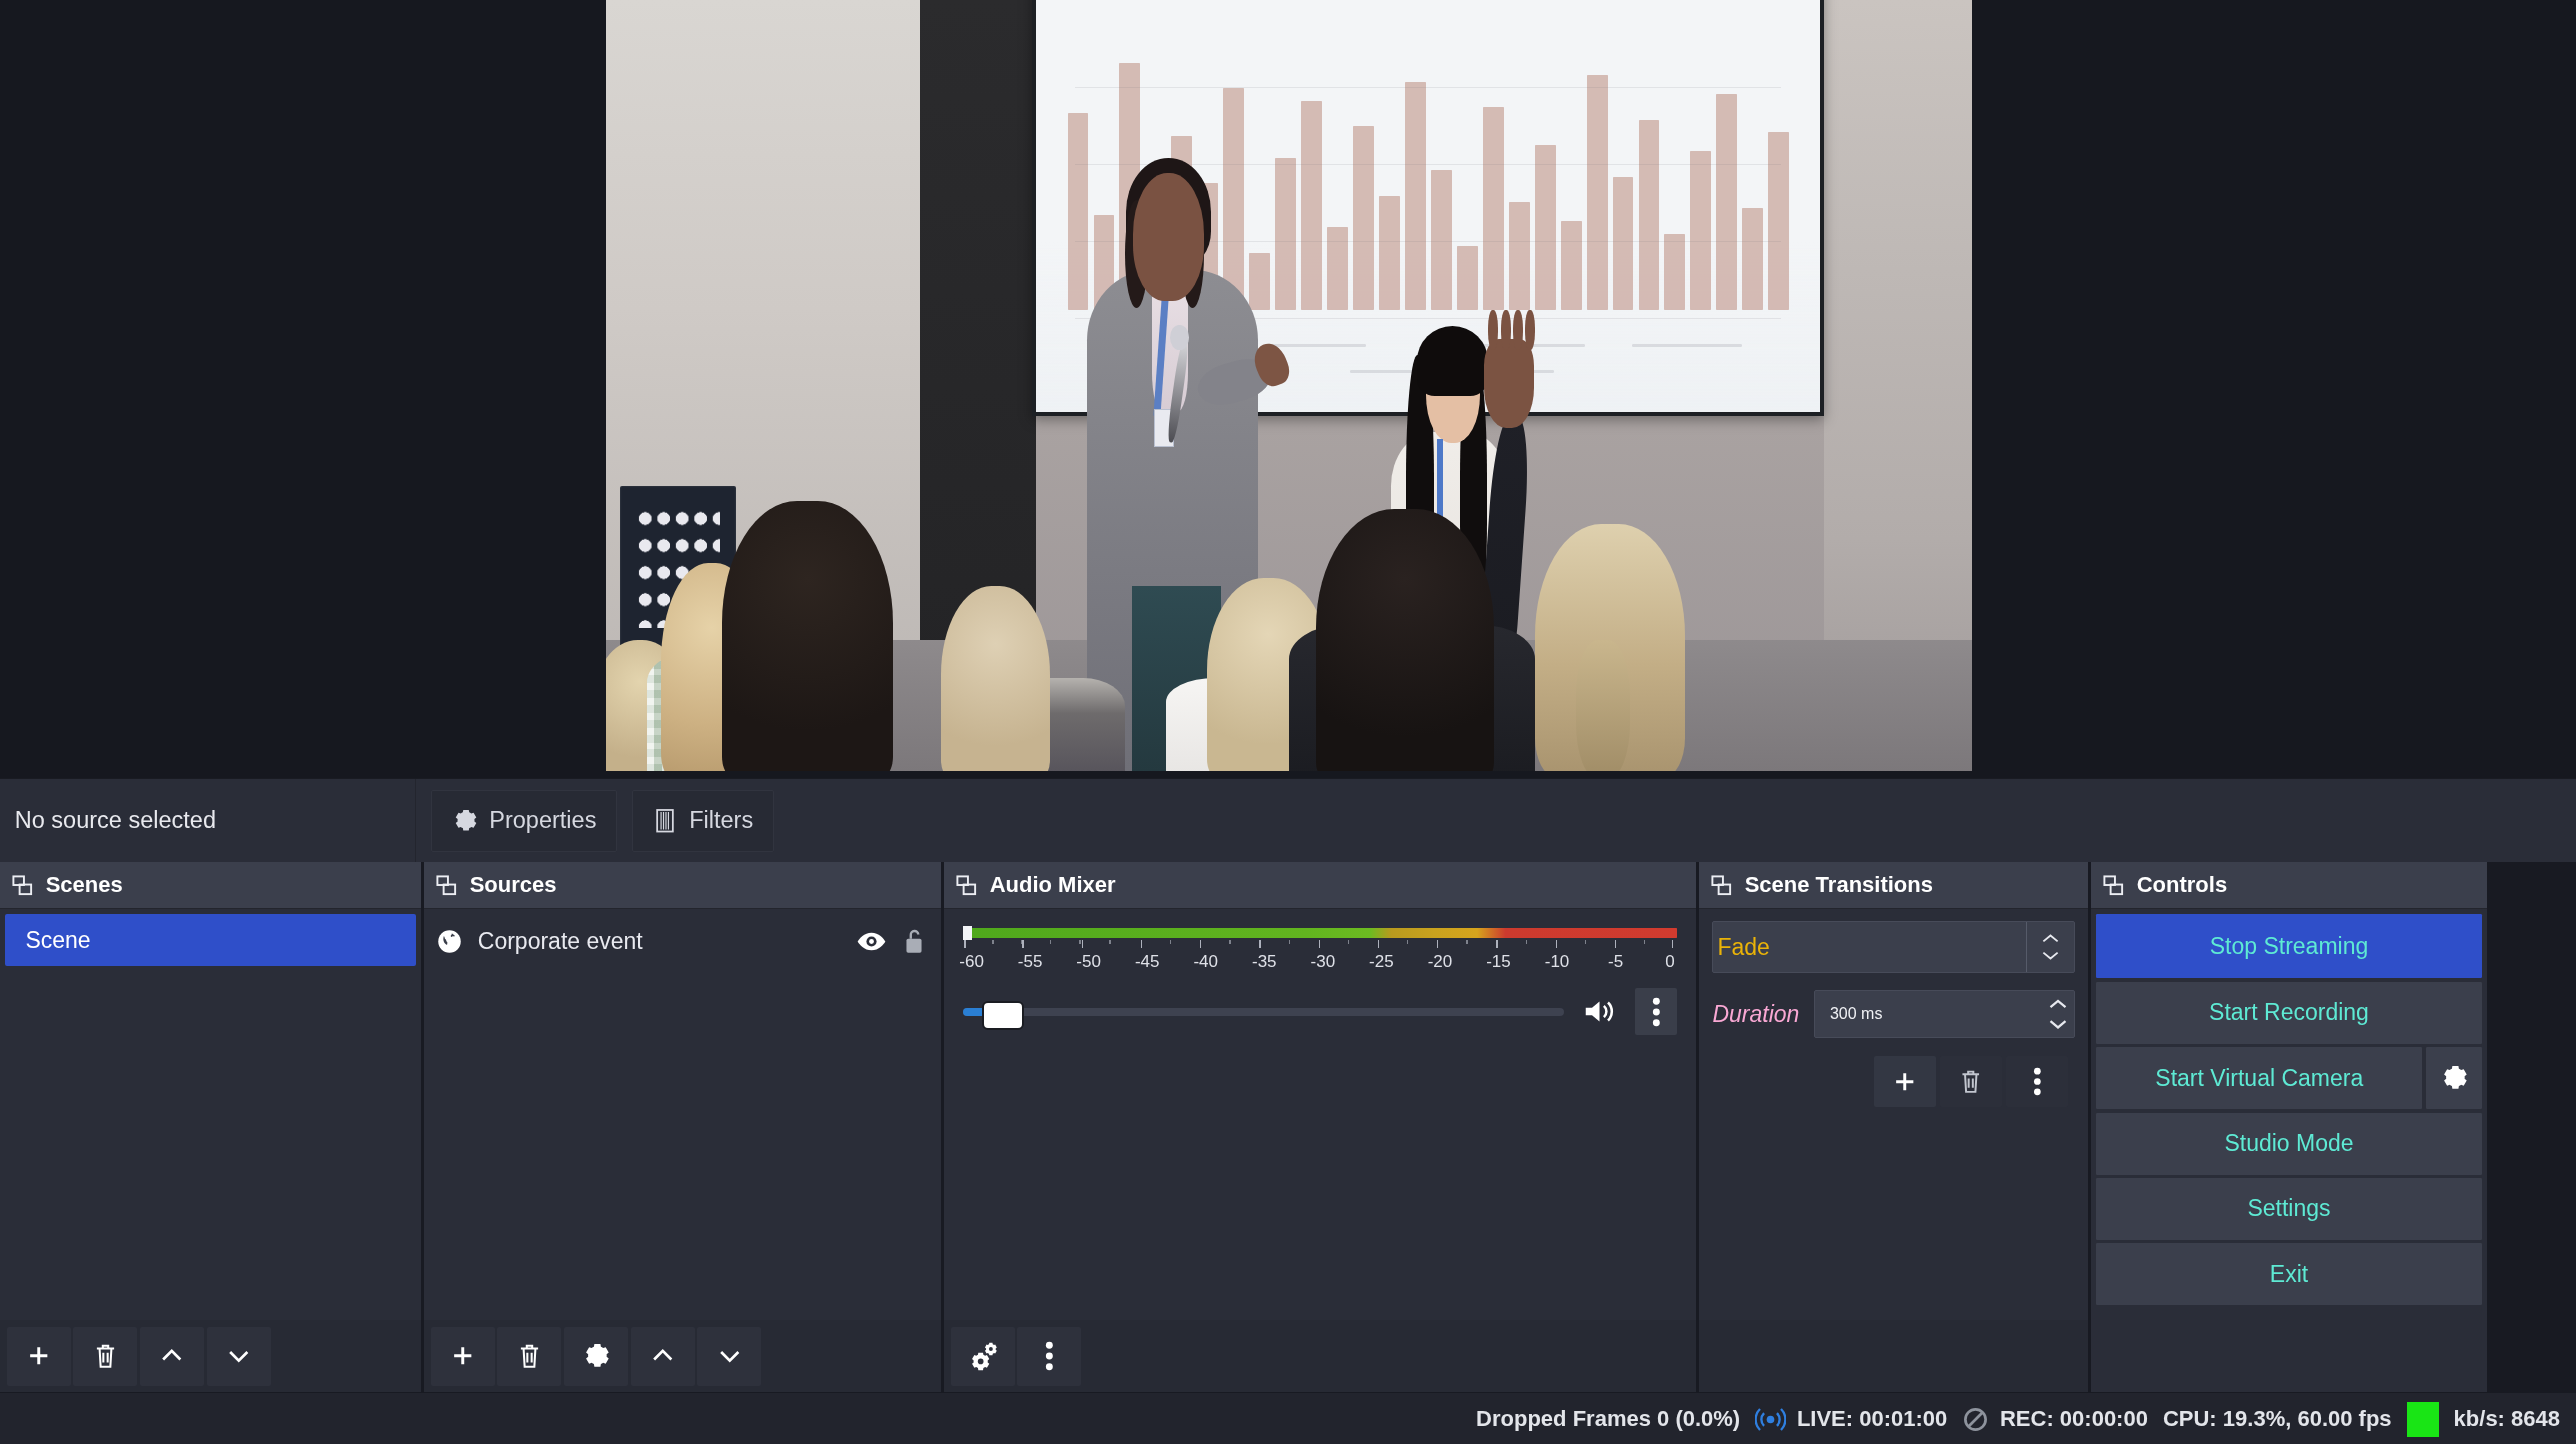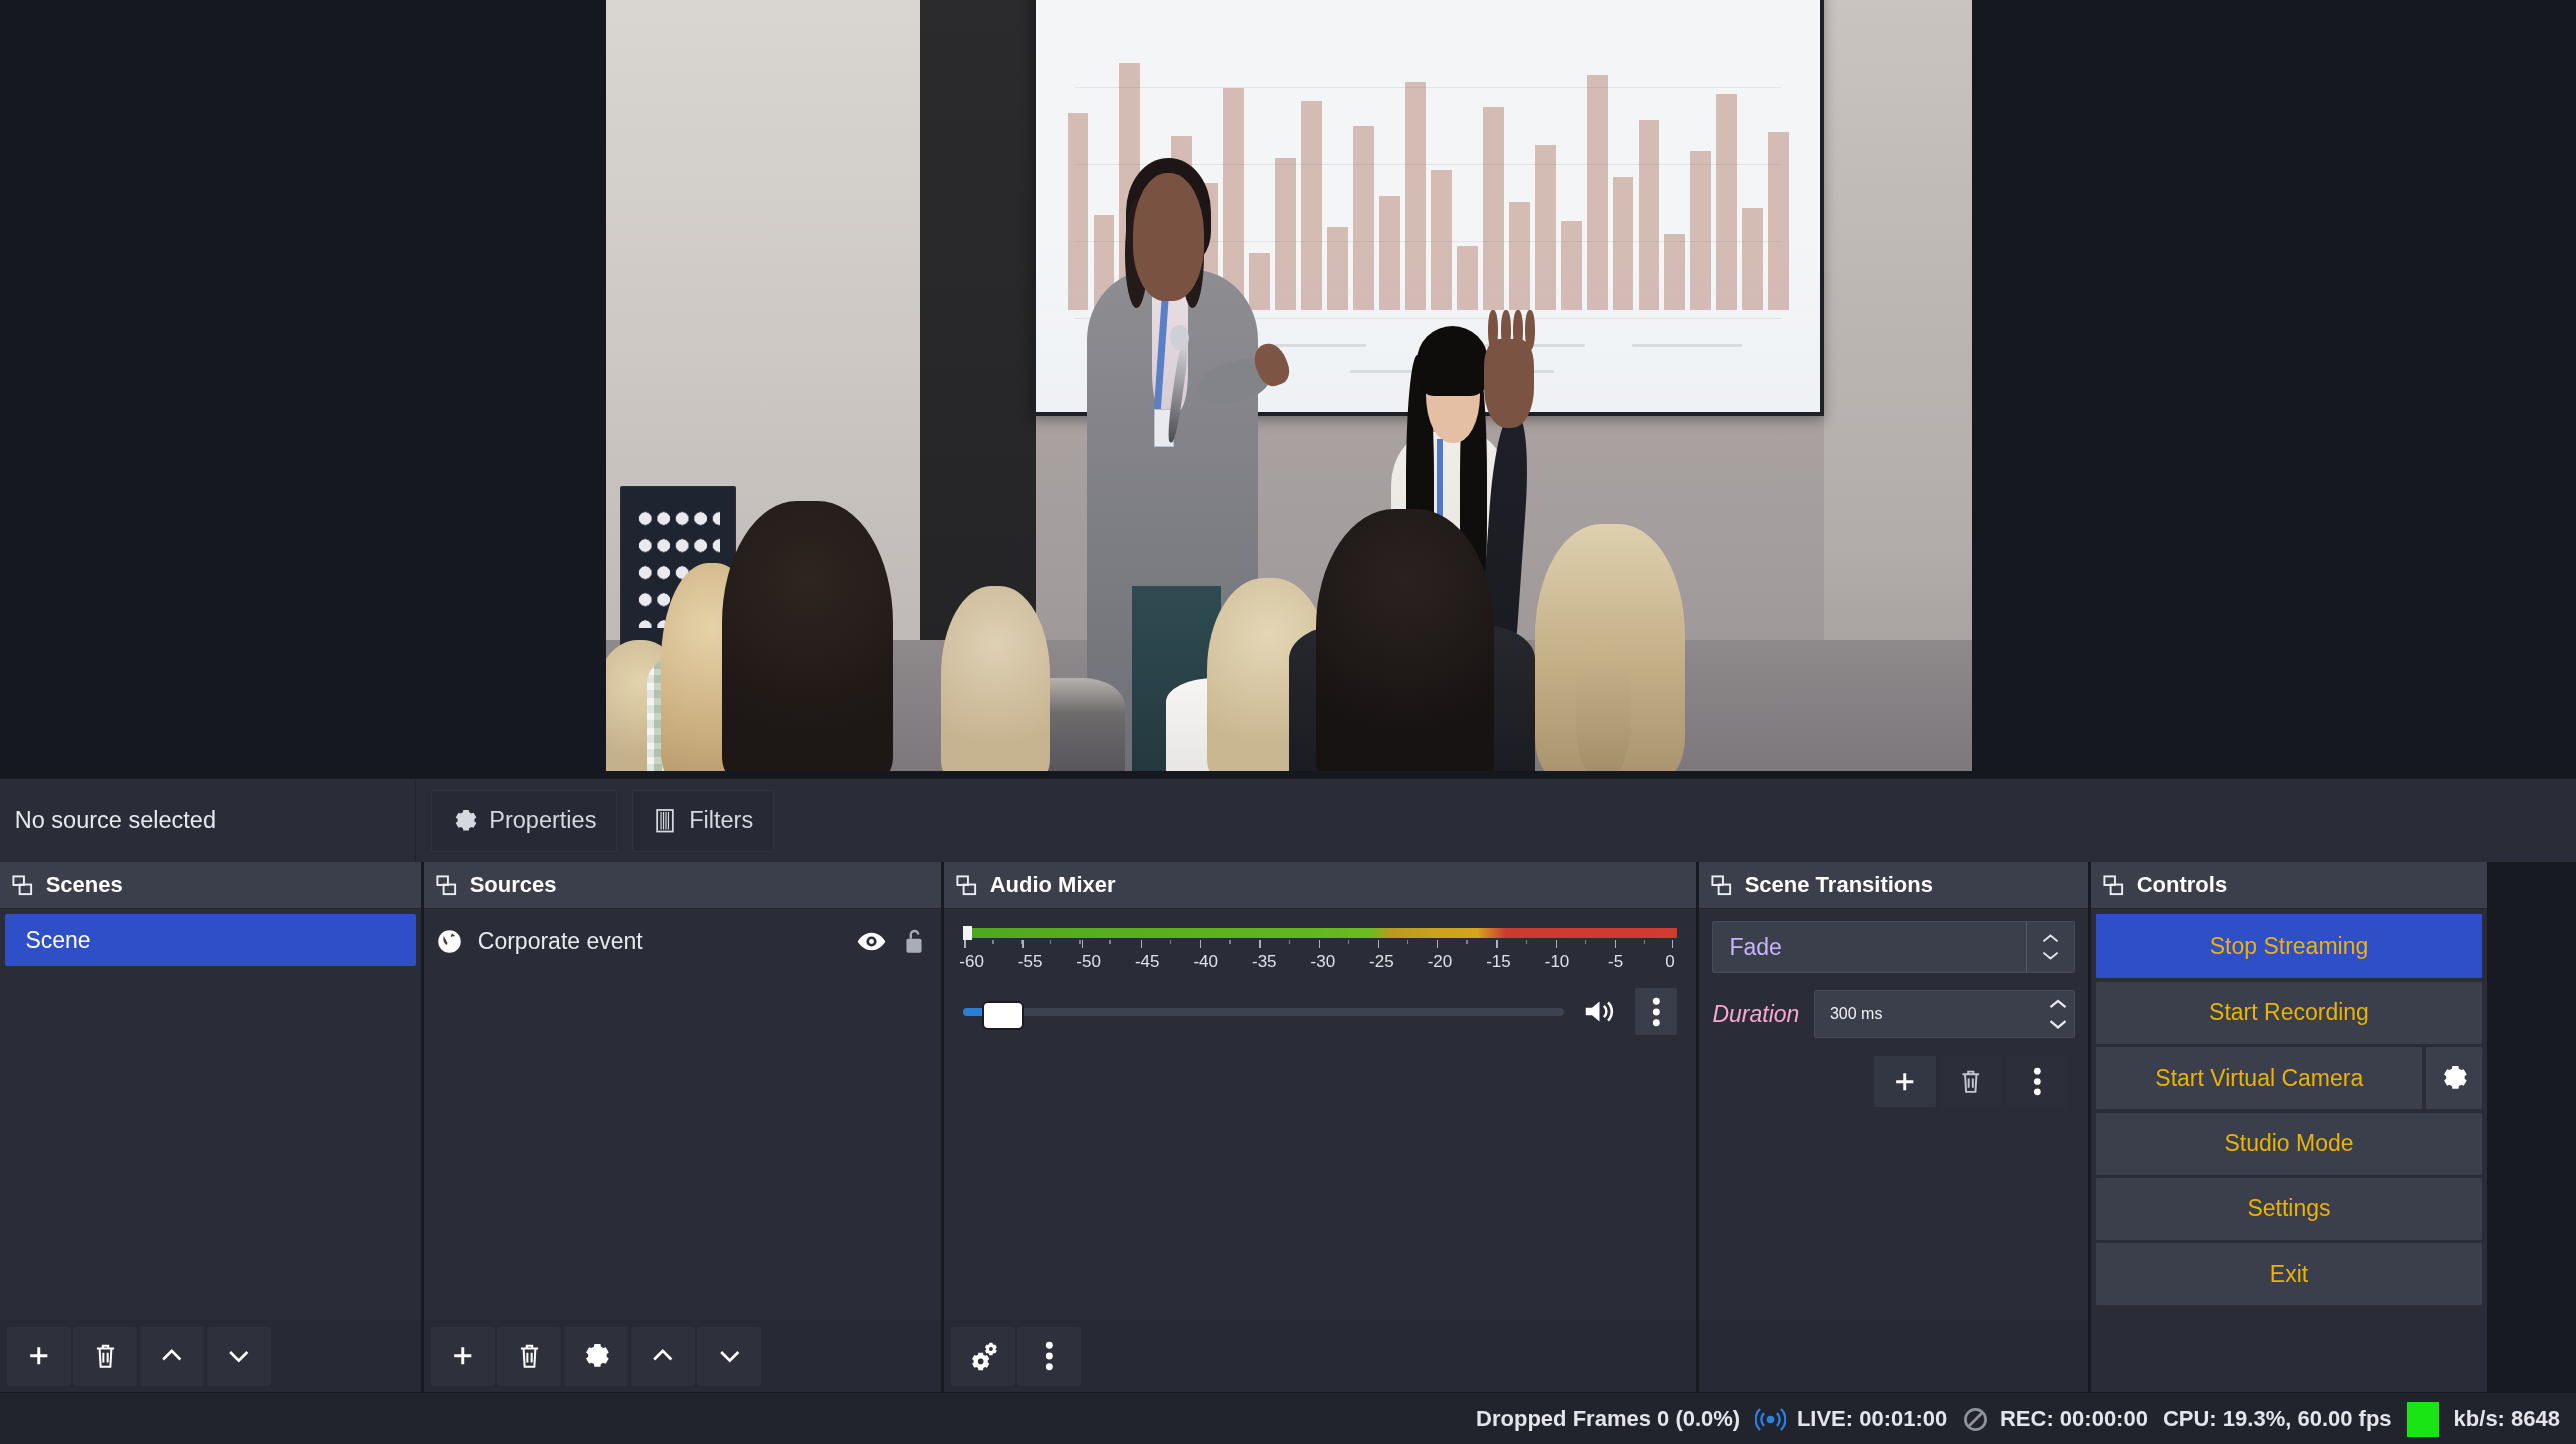--- a/index.html
+++ b/index.html
@@ -217,40 +217,40 @@
   .mx-fill { position:absolute; left:0; top:3.4px; width:4.2%; height:8px; background:#2a7fd4; border-radius:4px; }
   .mx-handle { position:absolute; left:3.2%; top:-3.4px; width:42px; height:29.5px;
     background:#ffffff; border:2px solid #1a1c22; border-radius:6px; }
   .mx-iconbtn { width:47px; height:42px; display:flex; align-items:center; justify-content:center; }
   .mx-dots { width:42px; height:47px; background:#3a3e4a; border-radius:2px;
     display:flex; align-items:center; justify-content:center; }
 
   
   .tr-body { padding:12px 13.4px 0 13.4px; }
   .tr-combo { position:relative; height:52px; background:#3b3f4c; border:0.7px solid #474b59; border-radius:2px;
-    display:flex; align-items:center; padding-left:16px; color:#c4b5fd; font-size:23px; }
+    display:flex; align-items:center; padding-left:4px; color:#eab308; font-size:23px; }
   .tr-combo .arrows { position:absolute; right:0; top:0; width:48px; height:100%;
     border-left:0.7px solid #565b6a; display:flex; flex-direction:column;
     align-items:center; justify-content:center; gap:4px; }
   .tr-durrow { display:flex; align-items:center; gap:14.8px; margin-top:17.4px; }
   .tr-durlabel { color:#f9a8d4; font-size:23px;font-style:italic; }
   .tr-spin { position:relative; flex:1; height:48px; background:#3b3f4c; border:0.7px solid #474b59; border-radius:2px;
     display:flex; align-items:center; padding-left:14.8px; color:#f0f1f5; font-size:16px; }
   .tr-spin .arrows { position:absolute; right:5.4px; top:0; height:100%;
     display:flex; flex-direction:column; align-items:center; justify-content:center; gap:5.4px; }
   .tr-btnrow { display:flex; justify-content:flex-end; gap:4px; margin-top:17.4px; padding-right:6.7px; }
   .tr-btn { width:62px; height:51px; background:#333743; border-radius:2px;
     display:flex; align-items:center; justify-content:center; }
   .tr-btn.dark { background:#2c2f3a; }
 
   
   .ctl-body { padding:5.4px 5.4px 0 5.4px; display:flex; flex-direction:column; gap:3.4px; }
   .ctl-btn { height:62px; background:#3b3f4c; border-radius:1.3px;
     display:flex; align-items:center; justify-content:center;
-    color:#eab308; font-size:23px; }
+    color:#5eead4; font-size:23px; }
   .ctl-btn.primary { background:#2f4fc9; height:64px; }
   .ctl-split { display:flex; gap:3.4px; }
   .ctl-split .ctl-btn { flex:1; }
   .ctl-gear { width:56px; height:62px; background:#3b3f4c; border-radius:1.3px;
     display:flex; align-items:center; justify-content:center; }
 
   
   .statusbar {
     position:absolute; left:0; bottom:0; width:2576px; height:52px;
     background:#22242d; display:flex; align-items:center; justify-content:flex-end;

